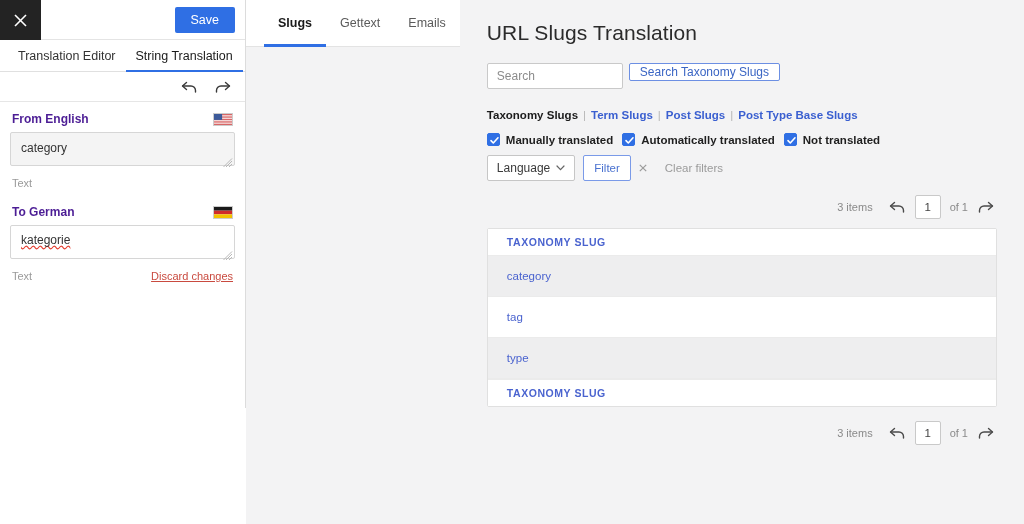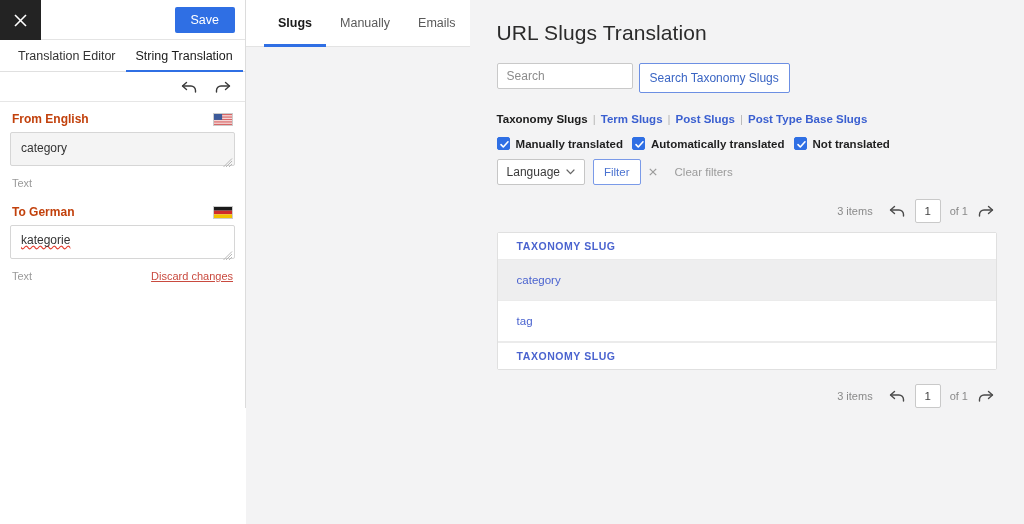--- a/index.html
+++ b/index.html
@@ -61,21 +61,21 @@
     content: ""; position: absolute; left: 0; right: 0; bottom: -1px;
     height: 2px; background: #2f6fe4;
   }
 
   .sb-body { padding: 10px 10px 0 10px; flex: 1; }
   .field-label-row {
     display: flex; align-items: center; justify-content: space-between;
     margin-bottom: 6px; padding: 0 2px;
   }
   .field-label {
-    font-size: 12px; font-weight: bold; color: #c2410c;
+    font-size: 12px; font-weight: bold; color: #4c1d95;
   }
   .flag { width: 20px; height: 13px; border: 1px solid #ccc; flex: none; }
 
   .ta-wrap { position: relative; }
   textarea.ta {
     width: 100%; height: 34px; resize: none;
     font-family: "Liberation Sans", sans-serif; font-size: 12px;
     color: #333; padding: 8px 10px; line-height: 1.2;
     border: 1px solid #d6d6d6; border-radius: 2px;
     outline: none; overflow: hidden;
@@ -130,21 +130,21 @@
 
   .search-row { display: flex; align-items: stretch; gap: 6px; margin-top: 18px; }
   .search-input {
     width: 136px; height: 26px;
     border: 1px solid #c9c9c9; border-radius: 2px;
     background: #fff; font-size: 12px; padding: 0 9px;
     font-family: "Liberation Sans", sans-serif; color: #4c1d95; outline: none;
   }
   .search-input::placeholder { color: #8c8c8c; }
   .btn-outline {
-    height: 30px; background: #fff; border: 1px solid #6c8fe3;
+    height: 18px; background: #fff; border: 1px solid #6c8fe3;
     color: #3a65c4; font-size: 12px; border-radius: 2px;
     padding: 0 10px; cursor: pointer; font-family: "Liberation Sans", sans-serif;
   }
 
   .subnav { margin-top: 20px; font-size: 11.5px; display: flex; align-items: center; }
   .subnav .cur { font-weight: bold; color: #1b1b1b; }
   .subnav .sep { color: #b6b6b6; margin: 0 5px; }
   .subnav a { color: #3a5fd0; font-weight: bold; text-decoration: none; cursor: pointer; }
 
   .filters { margin-top: 12px; display: flex; align-items: center; }
@@ -303,21 +303,21 @@
     </div>
   </aside>
 
   <main class="main">
 
     <nav class="main-tabs">
       <div class="m-tab active">
         <span>Slugs</span>
       </div>
       <div class="m-tab">
-        <span>Manually</span>
+        <span>Gettext</span>
       </div>
       <div class="m-tab">
         <span>Emails</span>
       </div>
     </nav>
 
     <div class="main-scroll">
 
       <h1 class="page-title">URL Slugs Translation</h1>
 
@@ -401,20 +401,23 @@
       <div class="table">
         <div class="th-row">
           <span class="th-text">TAXONOMY SLUG</span>
         </div>
         <div class="tr odd">
           <a>category</a>
         </div>
         <div class="tr even">
           <a>tag</a>
         </div>
+        <div class="tr odd">
+          <a>type</a>
+        </div>
         <div class="tf-row">
           <span class="th-text">TAXONOMY SLUG</span>
         </div>
       </div>
 
       <div class="pager">
         <span class="cnt">3 items</span>
         <span class="icon-btn">
           <svg width="17" height="14" viewBox="0 0 17 14">
             <path d="M5.5 2.5 L1.5 6 L5.5 9.5" fill="none" stroke="#4a4a4a" stroke-width="1.4" stroke-linecap="round" stroke-linejoin="round"></path>

